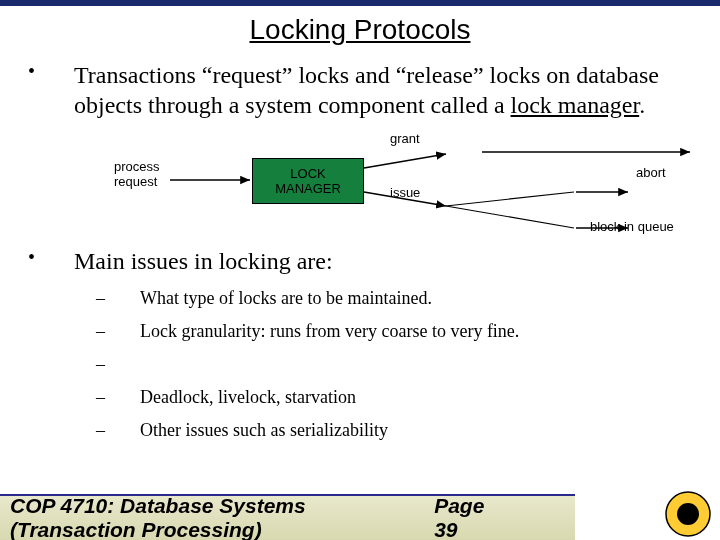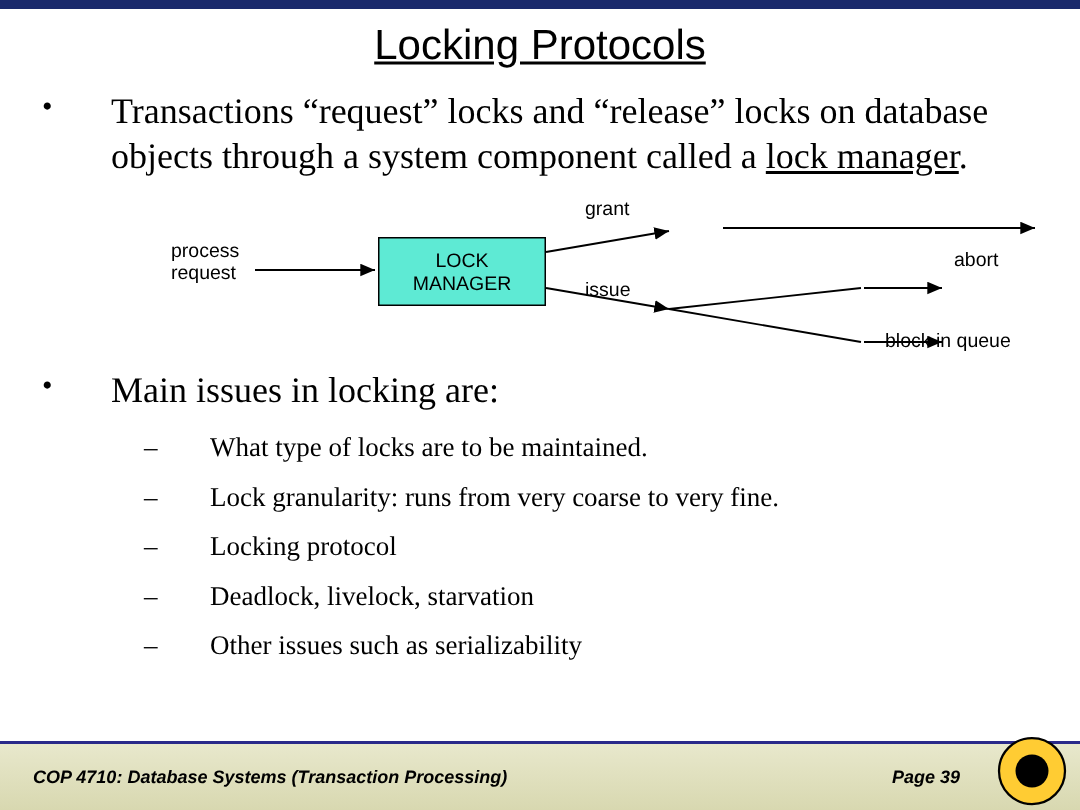--- a/index.html
+++ b/index.html
@@ -55,21 +55,21 @@
     font-size: 13px;
     text-align: left;
     line-height: 1.15;
   }
   .lm-box {
     position: absolute;
     left: 224px;
     top: 28px;
     width: 110px;
     height: 44px;
-    background: #5eead4;
+    background: #15803d;
     border: 1px solid #000;
     font-family: Arial, Helvetica, sans-serif;
     font-size: 13px;
     text-align: center;
     display: flex;
     flex-direction: column;
     justify-content: center;
   }
   svg.arrows {
     position: absolute;
@@ -84,30 +84,30 @@
     font-size: 18px;
     margin: 12px 0;
   }
   .sub-dash {
     width: 44px;
   }
   .footer {
     position: absolute;
     left: 0;
     bottom: 0;
-    width: 720px;
+    width: 575px;
     height: 46px;
     box-sizing: border-box;
     border-top: 2px solid #2a2a8a;
     background: linear-gradient(#e8e8cc, #d8d8b0);
     display: flex;
     align-items: center;
-    padding-left: 22px;
-    font-family: Arial, Helvetica, sans-serif;
-    font-size: 12px;
+    padding-left: 10px;
+    font-family: Arial, Helvetica, sans-serif;
+    font-size: 21px;
     font-style: italic;
     font-weight: bold;
   }
   .footer .page {
     margin-left: auto;
     padding-right: 80px;
   }
   .logo {
     position: absolute;
     right: 8px;
@@ -179,21 +179,20 @@
     <div class="sub-item">
       <div class="sub-dash">–</div>
       <div>What type of locks are to be maintained.</div>
     </div>
     <div class="sub-item">
       <div class="sub-dash">–</div>
       <div>Lock granularity: runs from very coarse to very fine.</div>
     </div>
     <div class="sub-item">
       <div class="sub-dash">–</div>
-      <div>Locking protocol</div>
     </div>
     <div class="sub-item">
       <div class="sub-dash">–</div>
       <div>Deadlock, livelock, starvation</div>
     </div>
     <div class="sub-item">
       <div class="sub-dash">–</div>
       <div>Other issues such as serializability</div>
     </div>
   </div>

